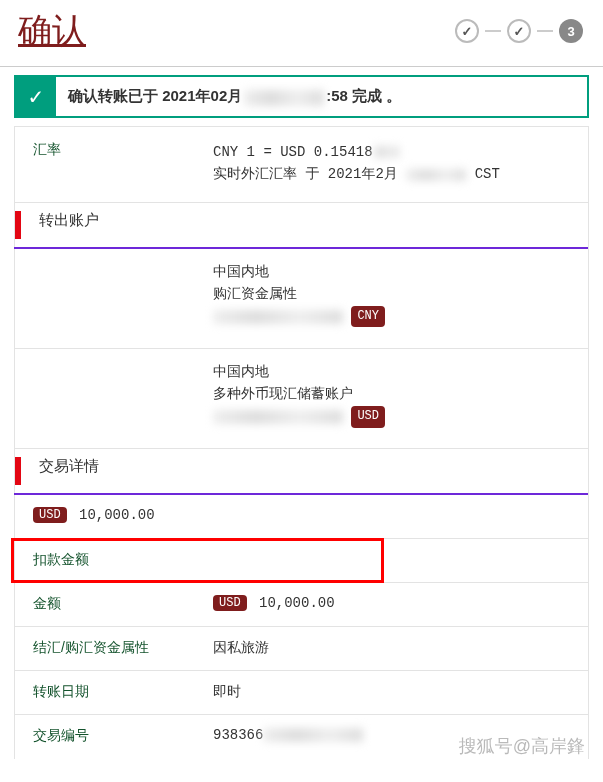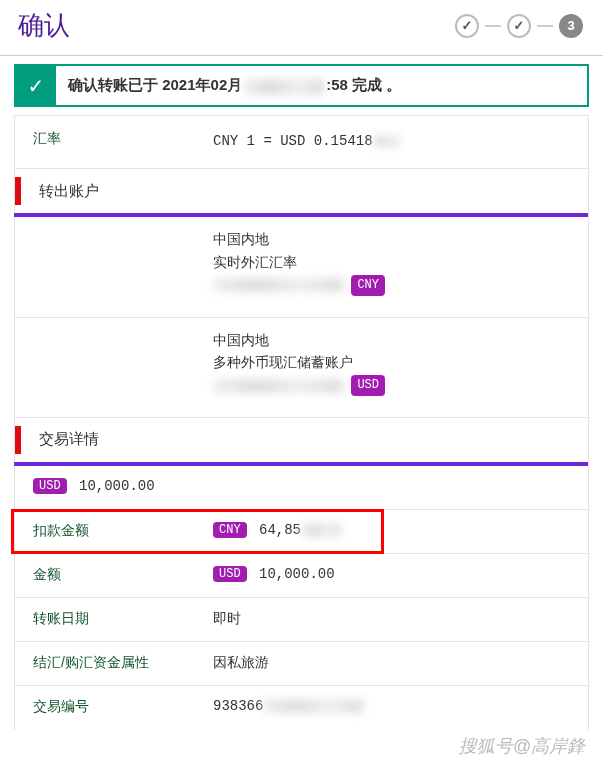--- a/index.html
+++ b/index.html
@@ -14,23 +14,24 @@
 
   
   .header {
     display: flex;
     align-items: center;
     justify-content: space-between;
     padding: 8px 20px 12px 18px;
     border-bottom: 1px solid #ccc;
   }
   .title {
-    font-size: 26px;
-    color: #4c1d95;
+    font-size: 34px;
+    color: #7f1d1d;
     font-weight: normal;
+    text-decoration: underline;
   }
   .steps {
     display: flex;
     align-items: center;
     gap: 6px;
   }
   .step-line {
     width: 16px;
     height: 2px;
     background: #ccc;
@@ -110,37 +111,37 @@
   }
   .value-col {
     flex: 1;
     color: #333;
     font-family: Liberation Mono, monospace;
   }
   .value-col .sub { line-height: 1.6; }
 
   .section-head {
     display: flex;
-    align-items: center;
+    align-items: flex-start;
     padding: 8px 0 8px 0;
     font-size: 15px;
-    border-bottom: 4px solid #6d28d9;
+    border-bottom: 2px solid #6d28d9;
     margin-left: -1px; 
   }
   .red-bar {
     width: 6px;
     height: 28px;
     background: #e30613;
     margin-right: 18px;
     margin-left: 1px;
   }
 
   .badge {
     display: inline-block;
-    background: #a21caf;
+    background: #7f1d1d;
     color: #fff;
     font-size: 12px;
     border-radius: 4px;
     padding: 1px 6px;
     vertical-align: middle;
     margin-right: 4px;
   }
 
   .blur {
     display: inline-block;
@@ -165,21 +166,20 @@
     border: 3px solid #ff0000;
   }
 
   
   .watermark {
     position: absolute;
     right: 18px;
     bottom: 24px;
     font-size: 18px;
     color: rgba(100,100,100,0.45);
-    font-style: italic;
     pointer-events: none;
   }
 </style>
 </head>
 <body>
 
 <div class="header">
   <div class="title">确认</div>
   <div class="steps">
     <div class="step-circle step-check">✓</div>
@@ -200,32 +200,37 @@
 </div>
 
 <div class="card">
 
   <div class="row no-top">
     <div class="label-col">汇率</div>
     <div class="value-col">
       <div class="sub">
         <span>CNY 1 = USD 0.15418</span><span class="blur" style="width:26px;height:12px;"></span>
       </div>
+      <div class="sub">
+        <span>实时外汇汇率 于 2021年2月</span>
+        <span class="blur" style="width:60px;height:12px;"></span>
+        <span>CST</span>
+      </div>
     </div>
   </div>
 
   <div class="section-head">
     <div class="red-bar"></div>
     <span>转出账户</span>
   </div>
   <div class="row" style="padding-bottom:20px;">
     <div class="label-col"></div>
     <div class="value-col">
       <div class="sub">中国内地</div>
-      <div class="sub">实时外汇汇率</div>
+      <div class="sub">购汇资金属性</div>
       <div class="sub">
         <span class="blur" style="width:130px;height:14px;"></span>
         <span class="badge">CNY</span>
       </div>
     </div>
   </div>
 
   <div class="row" style="padding-bottom:20px;">
     <div class="label-col"></div>
     <div class="value-col">
@@ -245,44 +250,40 @@
 
   <div class="row">
     <div class="value-col">
       <span class="badge">USD</span>
       <span>10,000.00</span>
     </div>
   </div>
 
   <div class="row highlight">
     <div class="label-col">扣款金额</div>
-    <div class="value-col">
-      <span class="badge">CNY</span>
-      <span>64,85</span><span class="blur" style="width:40px;height:14px;"></span>
-    </div>
   </div>
 
   <div class="row">
     <div class="label-col">金额</div>
     <div class="value-col">
       <span class="badge">USD</span>
       <span>10,000.00</span>
     </div>
   </div>
 
   <div class="row">
+    <div class="label-col">结汇/购汇资金属性</div>
+    <div class="value-col">因私旅游</div>
+  </div>
+
+  <div class="row">
     <div class="label-col">转账日期</div>
     <div class="value-col">即时</div>
   </div>
 
-  <div class="row">
-    <div class="label-col">结汇/购汇资金属性</div>
-    <div class="value-col">因私旅游</div>
-  </div>
-
   <div class="row" style="border-bottom:none;">
     <div class="label-col">交易编号</div>
     <div class="value-col">
       <span>938366</span><span class="blur" style="width:100px;height:14px;"></span>
     </div>
   </div>
 
 </div>
 
 <div class="watermark">搜狐号@高岸鋒</div>

